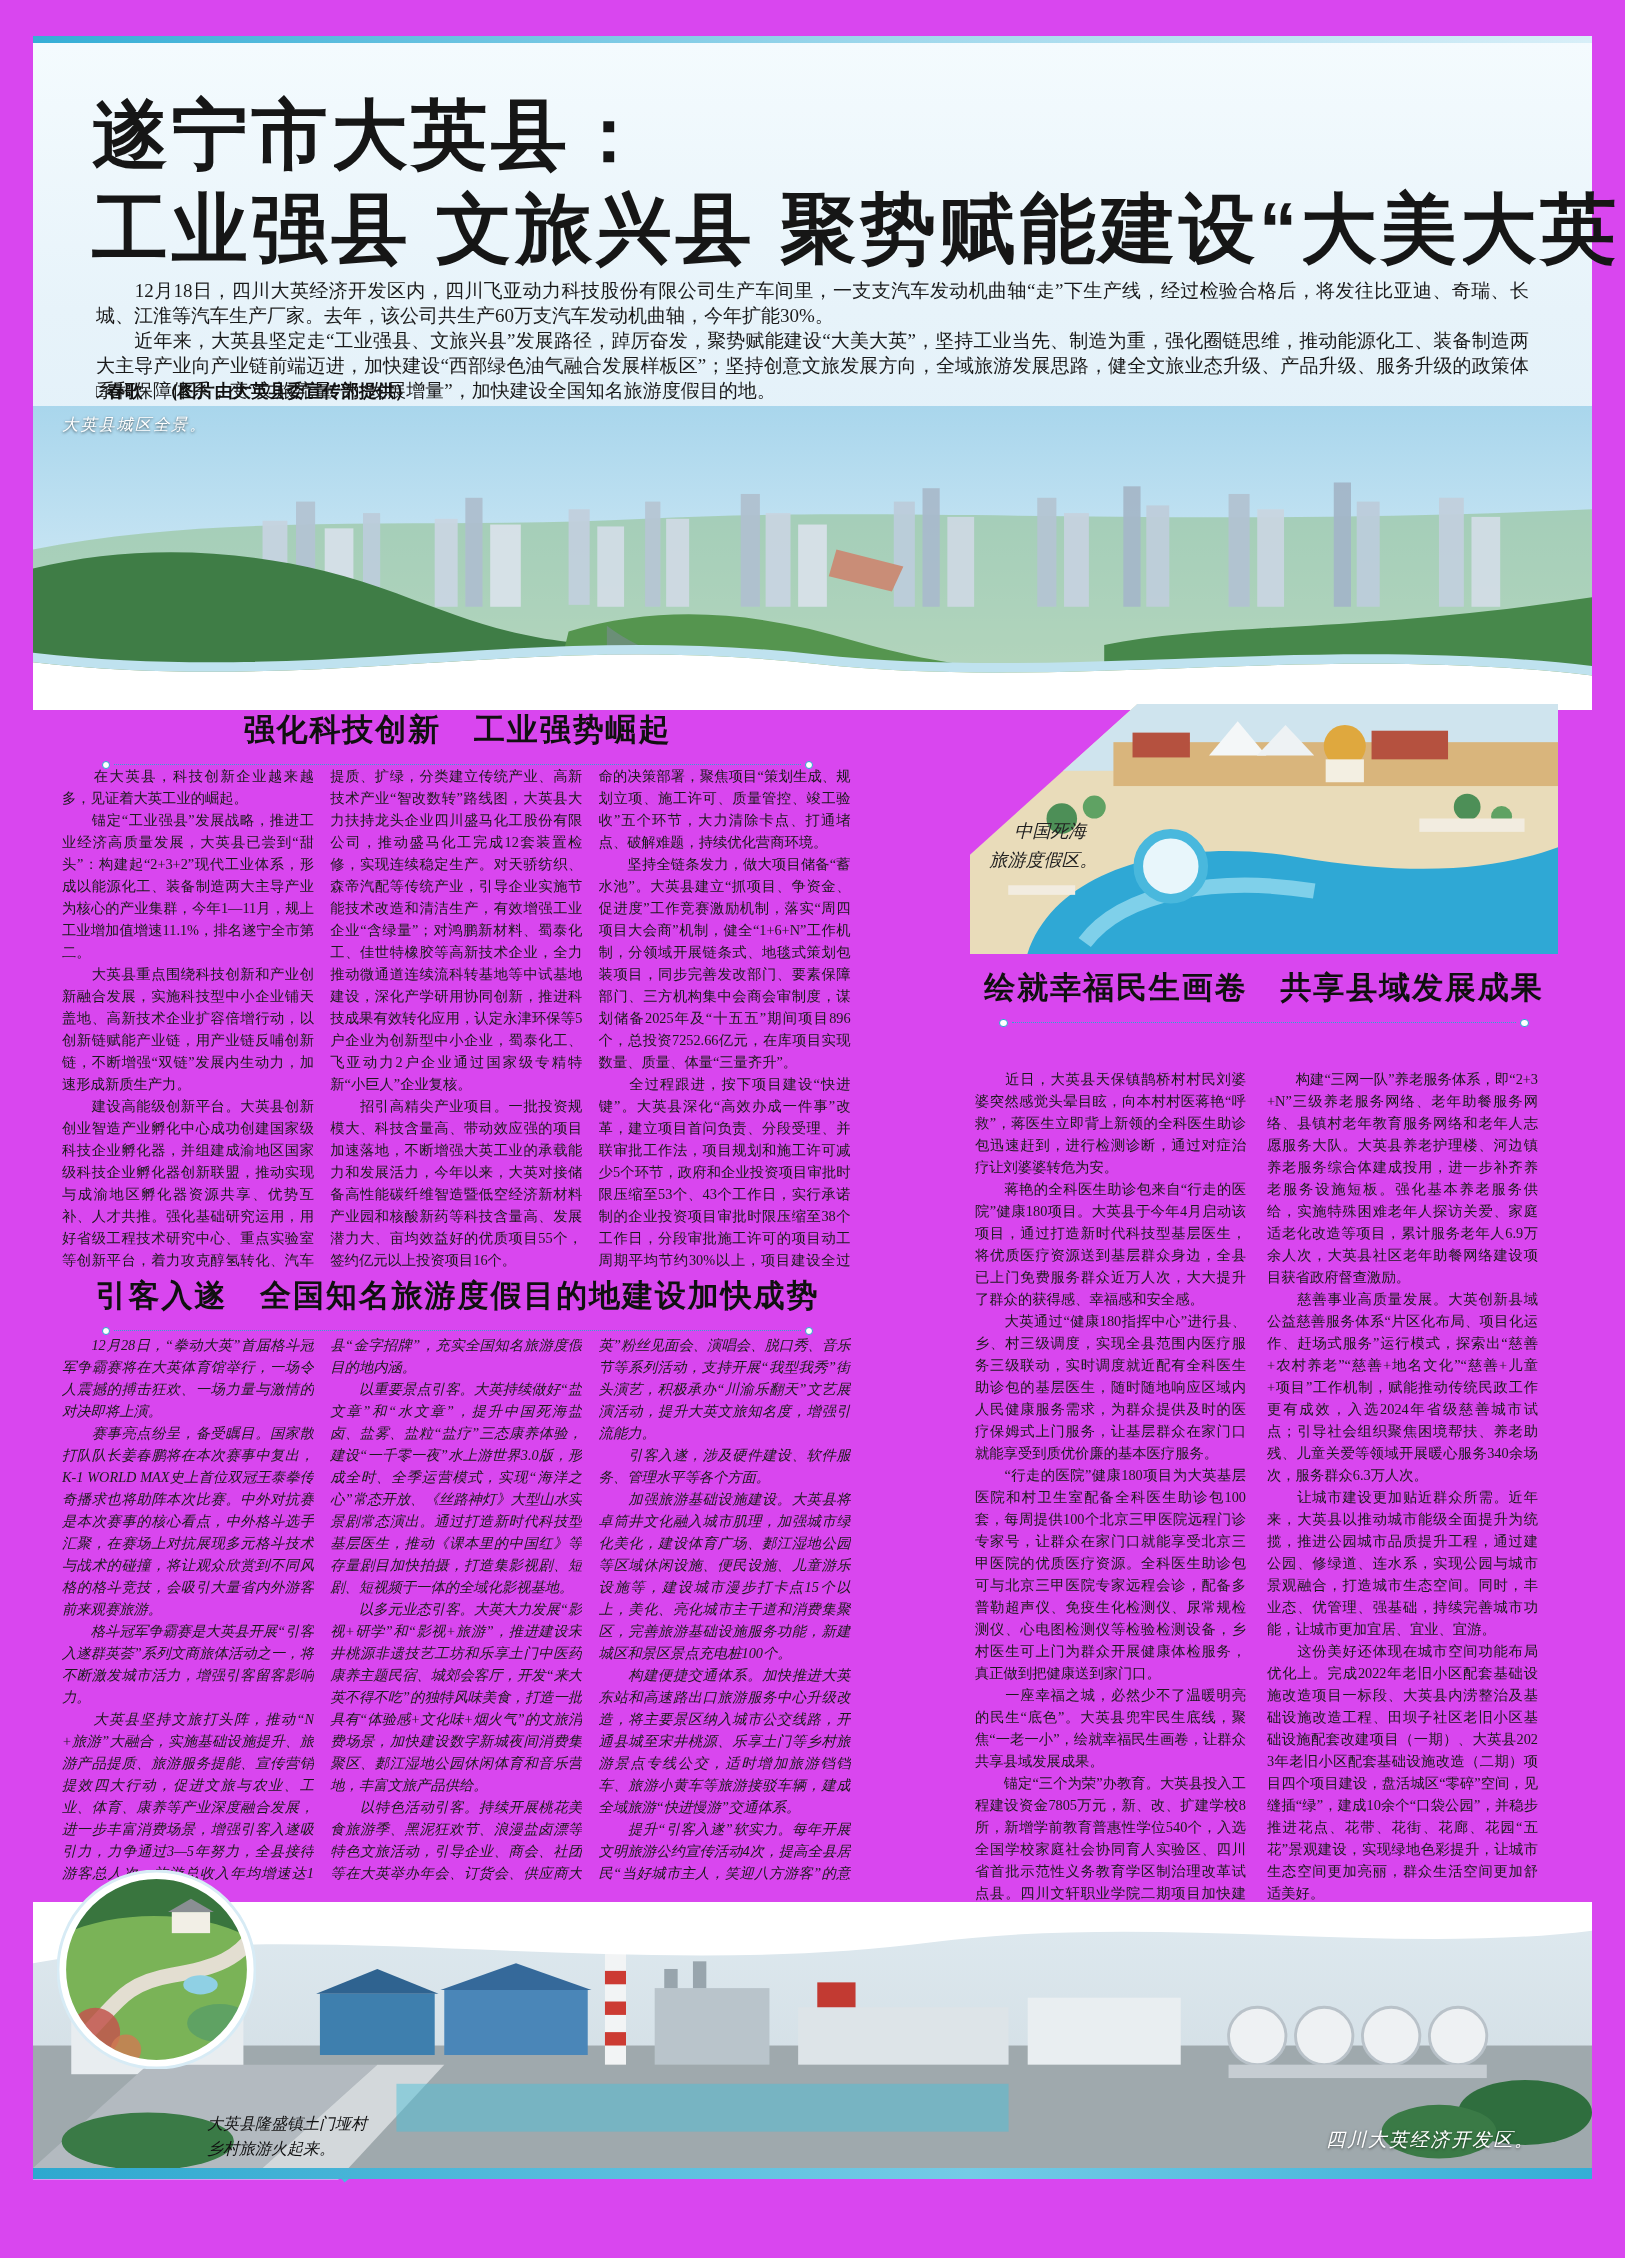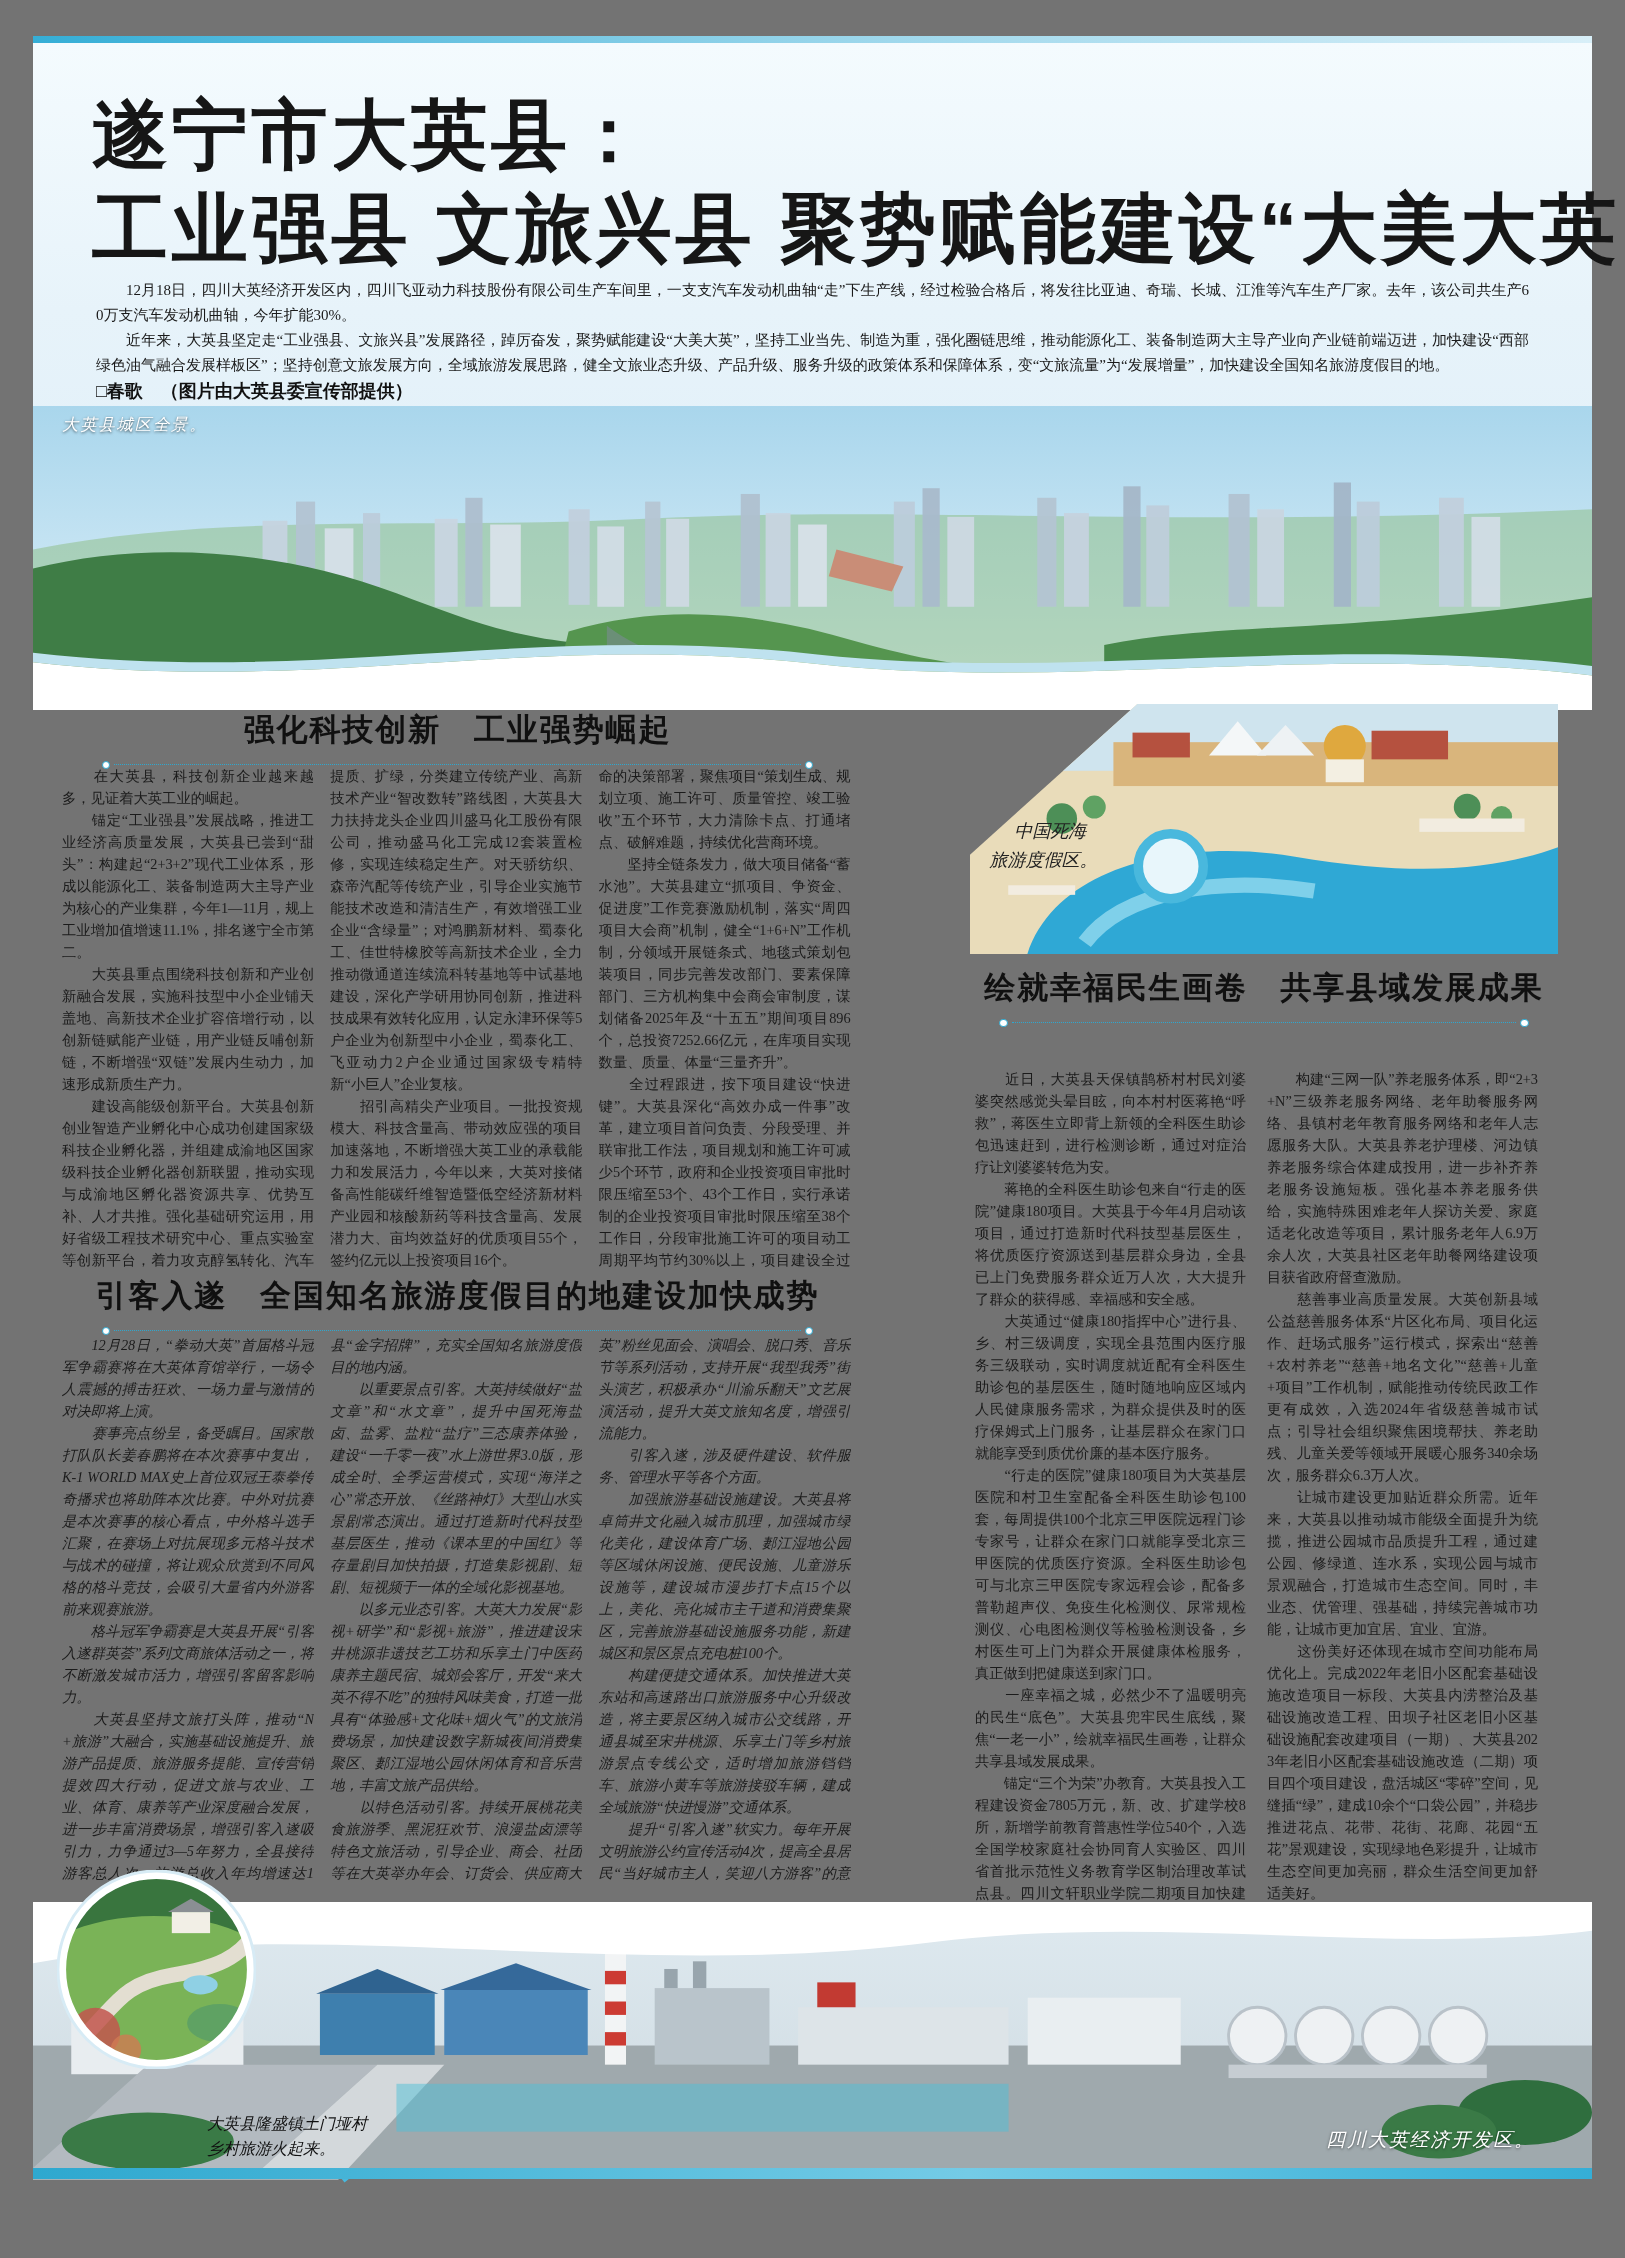--- a/index.html
+++ b/index.html
@@ -1,28 +1,28 @@
 <!DOCTYPE html>
 <html><head>
 <meta charset="utf-8">
 <style>
   html,body{margin:0;padding:0;background:#9aa0a6;}
-  .page{position:relative;width:1625px;height:2259px;margin:0 auto;background:#737373;
+  .page{position:relative;width:1625px;height:2259px;margin:0 auto;background:#d946ef;
         font-family:"Liberation Serif",serif;color:#1b1b1b;overflow:hidden;}
   
   .top-rule{position:absolute;left:33px;right:33px;top:36px;height:6.7px;
             background:linear-gradient(90deg,#35aed6,#9fd8ec 55%,#d8eff8);}
   
   .top-zone{position:absolute;left:33px;right:33px;top:43px;height:667px;
             background:linear-gradient(180deg,#f4fbfe 0%,#e7f3fa 40%,#dcedf7 100%);}
   .title-l1,.title-l2{position:absolute;left:59px;font-family:"Liberation Sans",sans-serif;
             font-weight:bold;color:#161616;letter-spacing:3.8px;white-space:nowrap;}
   .title-l1{top:42px;font-size:76px;}
   .title-l2{top:136px;font-size:76px;}
-  .intro{position:absolute;left:63px;right:63px;top:235px;font-size:15px;line-height:25px;
+  .intro{position:absolute;left:63px;right:63px;top:235px;font-size:19px;line-height:25px;
          text-align:justify;word-break:break-all;color:#1a1a1a;}
   .intro p{margin:0;}
   .byline{position:absolute;left:63px;top:336px;font-size:18px;font-weight:bold;color:#111;}
   
   .photo-main{position:absolute;left:0;right:0;bottom:0;height:304px;}
   .photo-main svg{display:block;width:100%;height:100%;}
   .cap-city{position:absolute;left:29px;top:7.6px;font-size:16.3px;font-style:italic;color:#ffffff;
             text-shadow:0 1px 2.9px rgba(0,0,0,.65);letter-spacing:1.9px;}
   
   .sec-head{position:absolute;}

